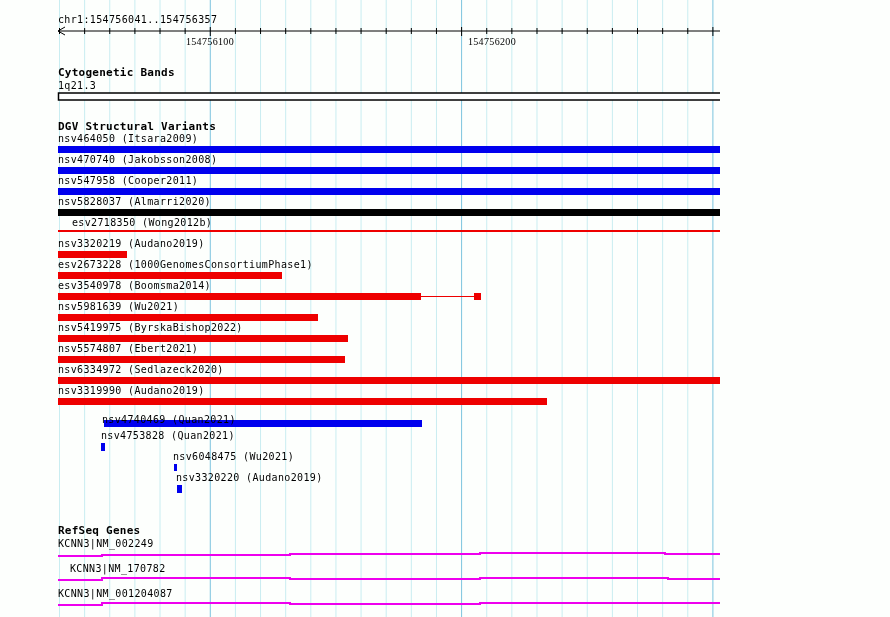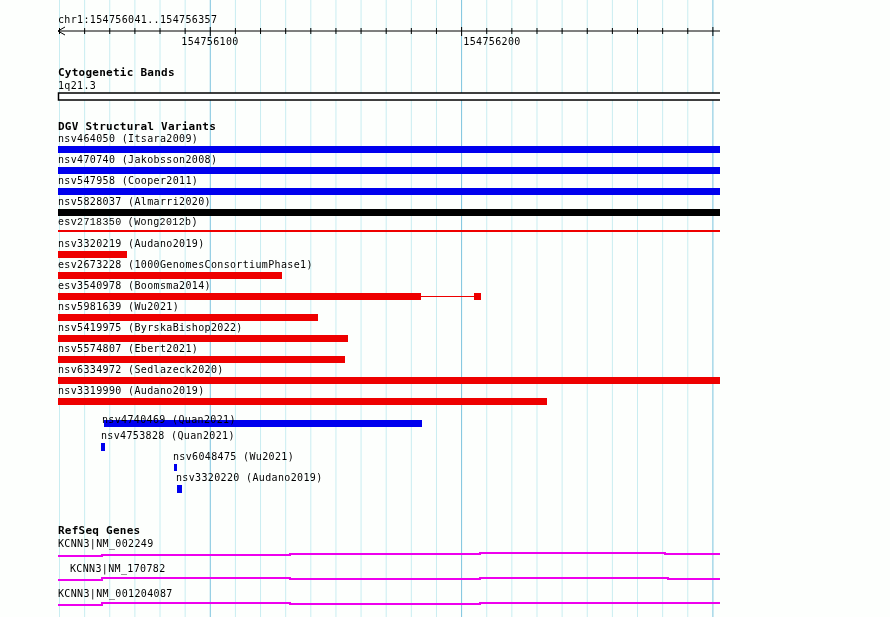--- a/index.html
+++ b/index.html
@@ -2,21 +2,21 @@
 <html><head>
 <meta charset="utf-8">
 <style>
   html,body{margin:0;padding:0;background:#fdfffd;}
   #view{position:relative;width:720px;height:617px;background:#fdfffd;overflow:hidden;
         font-family:"DejaVu Sans Mono",monospace;}
   #gfx{position:absolute;left:0;top:0;}
   .lbl{position:absolute;font-size:10px;line-height:12px;color:#000;white-space:pre;
        letter-spacing:0.35px;}
   .hdr{font-weight:bold;font-size:11px;letter-spacing:0.25px;}
-  .ruler-lbl{transform:translateX(-50%);}
+  .ruler-lbl{transform:translateX(-50%);font-family:Liberation Serif, serif;}
 </style>
 </head>
 <body>
 
 <div id="view">
   <svg id="gfx" width="890" height="617">
       <line x1="59.5" y1="0" x2="59.5" y2="617" stroke="#c9edf1" stroke-width="1"></line>
       <line x1="84.631" y1="0" x2="84.631" y2="617" stroke="#c9edf1" stroke-width="1"></line>
       <line x1="109.762" y1="0" x2="109.762" y2="617" stroke="#c9edf1" stroke-width="1"></line>
       <line x1="134.893" y1="0" x2="134.893" y2="617" stroke="#c9edf1" stroke-width="1"></line>
@@ -112,21 +112,21 @@
   <div class="lbl" style="left:58px;top:80px">1q21.3</div>
   <div class="lbl hdr" style="left:58px;top:121px">DGV Structural Variants</div>
   <div class="lbl hdr" style="left:58px;top:525px">RefSeq Genes</div>
 <div class="lbl ruler-lbl" style="left: 210px; top: 36px;">154756100</div>
     <div class="lbl ruler-lbl" style="left: 461px; top: 36px; margin-left: 31px;">154756200</div>
     <div class="lbl ruler-lbl" style="left: 713px; top: 36px; margin-left: 36px;">154756300</div>
     <div class="lbl" style="left: 58px; top: 133px;">nsv464050 (Itsara2009)</div>
     <div class="lbl" style="left: 58px; top: 154px;">nsv470740 (Jakobsson2008)</div>
     <div class="lbl" style="left: 58px; top: 175px;">nsv547958 (Cooper2011)</div>
     <div class="lbl" style="left: 58px; top: 196px;">nsv5828037 (Almarri2020)</div>
-    <div class="lbl" style="left: 58px; top: 217px; font-family: Liberation Mono, monospace;">esv2718350 (Wong2012b)</div>
+    <div class="lbl" style="left: 72px; top: 217px;">esv2718350 (Wong2012b)</div>
     <div class="lbl" style="left: 58px; top: 238px;">nsv3320219 (Audano2019)</div>
     <div class="lbl" style="left: 58px; top: 259px;">esv2673228 (1000GenomesConsortiumPhase1)</div>
     <div class="lbl" style="left: 58px; top: 280px; text-align: right;">esv3540978 (Boomsma2014)</div>
     <div class="lbl" style="left: 58px; top: 301px;">nsv5981639 (Wu2021)</div>
     <div class="lbl" style="left: 58px; top: 322px;">nsv5419975 (ByrskaBishop2022)</div>
     <div class="lbl" style="left: 58px; top: 343px;">nsv5574807 (Ebert2021)</div>
     <div class="lbl" style="left: 58px; top: 364px;">nsv6334972 (Sedlazeck2020)</div>
     <div class="lbl" style="left: 58px; top: 385px;">nsv3319990 (Audano2019)</div>
     <div class="lbl" style="left: 102px; top: 407px; margin-top: 7px;">nsv4740469 (Quan2021)</div>
     <div class="lbl" style="left: 101px; top: 430px;">nsv4753828 (Quan2021)</div>

